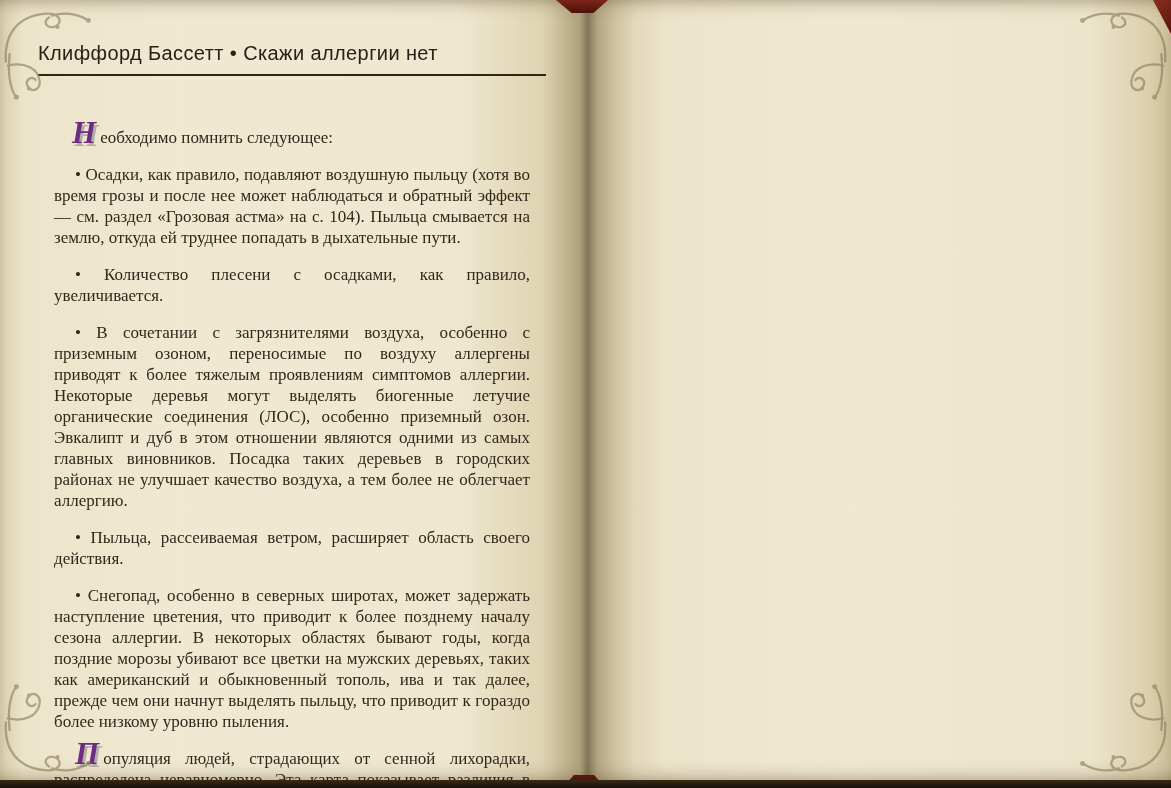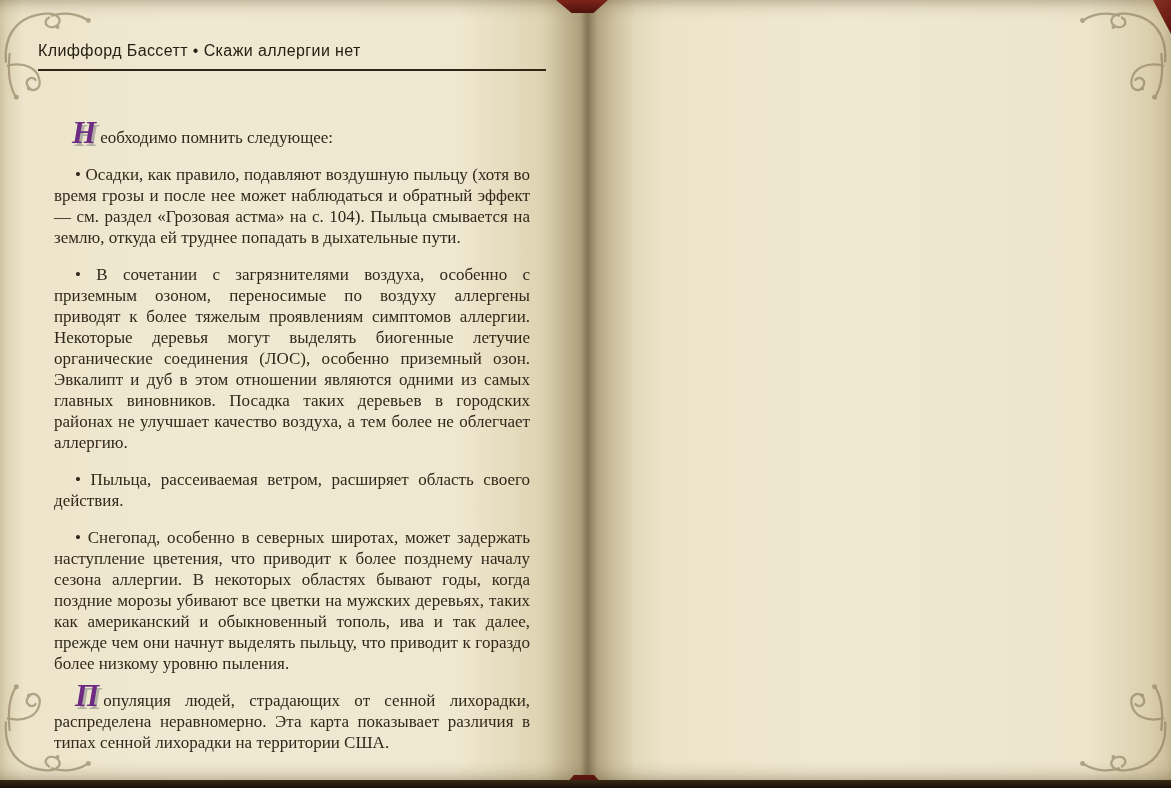--- a/index.html
+++ b/index.html
@@ -40,21 +40,21 @@
   }
   
   .flourish{position:absolute;width:96px;height:96px;opacity:.62;}
   .fl-tl{left:2px;top:6px;}
   .fl-tr{right:2px;top:6px;transform:scaleX(-1);}
   .fl-bl{left:2px;bottom:10px;transform:scaleY(-1);}
   .fl-br{right:2px;bottom:10px;transform:scale(-1,-1);}
   
   .runhead{
     position:absolute;top:42px;font-family:"Liberation Sans",sans-serif;
-    font-size:16px;letter-spacing:.4px;color:#292015;
+    font-size:20px;letter-spacing:.4px;color:#292015;
     border-bottom:2px solid #2e2517;padding-bottom:9px;
   }
   .runhead-left{left:38px;width:508px;text-align:left;}
   
   .textcol{
     position:absolute;color:#31281b;font-size:17px;line-height:1.235;
     text-align:justify;font-family:"Liberation Serif",serif;
   }
   .textcol-left{left:38px;top:112px;width:508px;}
   .textcol p{margin:16px;}
@@ -71,20 +71,21 @@
 <body>
 
 <div class="spread">
 
   <div class="page page-left">
     <div class="runhead runhead-left">Клиффорд Бассетт  •  Скажи аллергии нет</div>
 
     <div class="textcol textcol-left">
       <p><span class="dropcap" style="padding-left:18px">Н</span><span>еобходимо помнить следующее:</span></p>
       <p class="bullet-p">• Осадки, как правило, подавляют воздушную пыльцу (хотя во время грозы и после нее может наблюдаться и обратный эффект — см. раздел «Грозовая астма» на с. 104). Пыльца смывается на землю, откуда ей труднее попадать в дыхательные пути.</p>
+      <p class="bullet-p">• Количество плесени с осадками, как правило, увеличивается.</p>
       <p class="bullet-p">• В сочетании с загрязнителями воздуха, особенно с приземным озоном, переносимые по воздуху аллергены приводят к более тяжелым проявлениям симптомов аллергии. Некоторые деревья могут выделять биогенные летучие органические соединения (ЛОС), особенно приземный озон. Эвкалипт и дуб в этом отношении являются одними из самых главных виновников. Посадка таких деревьев в городских районах не улучшает качество воздуха, а тем более не облегчает аллергию.</p>
       <p class="bullet-p">• Пыльца, рассеиваемая ветром, расширяет область своего действия.</p>
       <p class="bullet-p">• Снегопад, особенно в северных широтах, может задержать наступление цветения, что приводит к более позднему началу сезона аллергии. В некоторых областях бывают годы, когда поздние морозы убивают все цветки на мужских деревьях, таких как американский и обыкновенный тополь, ива и так далее, прежде чем они начнут выделять пыльцу, что приводит к гораздо более низкому уровню пыления.</p>
       <p class="para2"><span class="dropcap">П</span><span>опуляция людей, страдающих от сенной лихорадки, распределена неравномерно. Эта карта показывает различия в типах сенной лихорадки на территории США.</span></p>
     </div>
   </div>
 
   <div class="page page-right">
     
 

